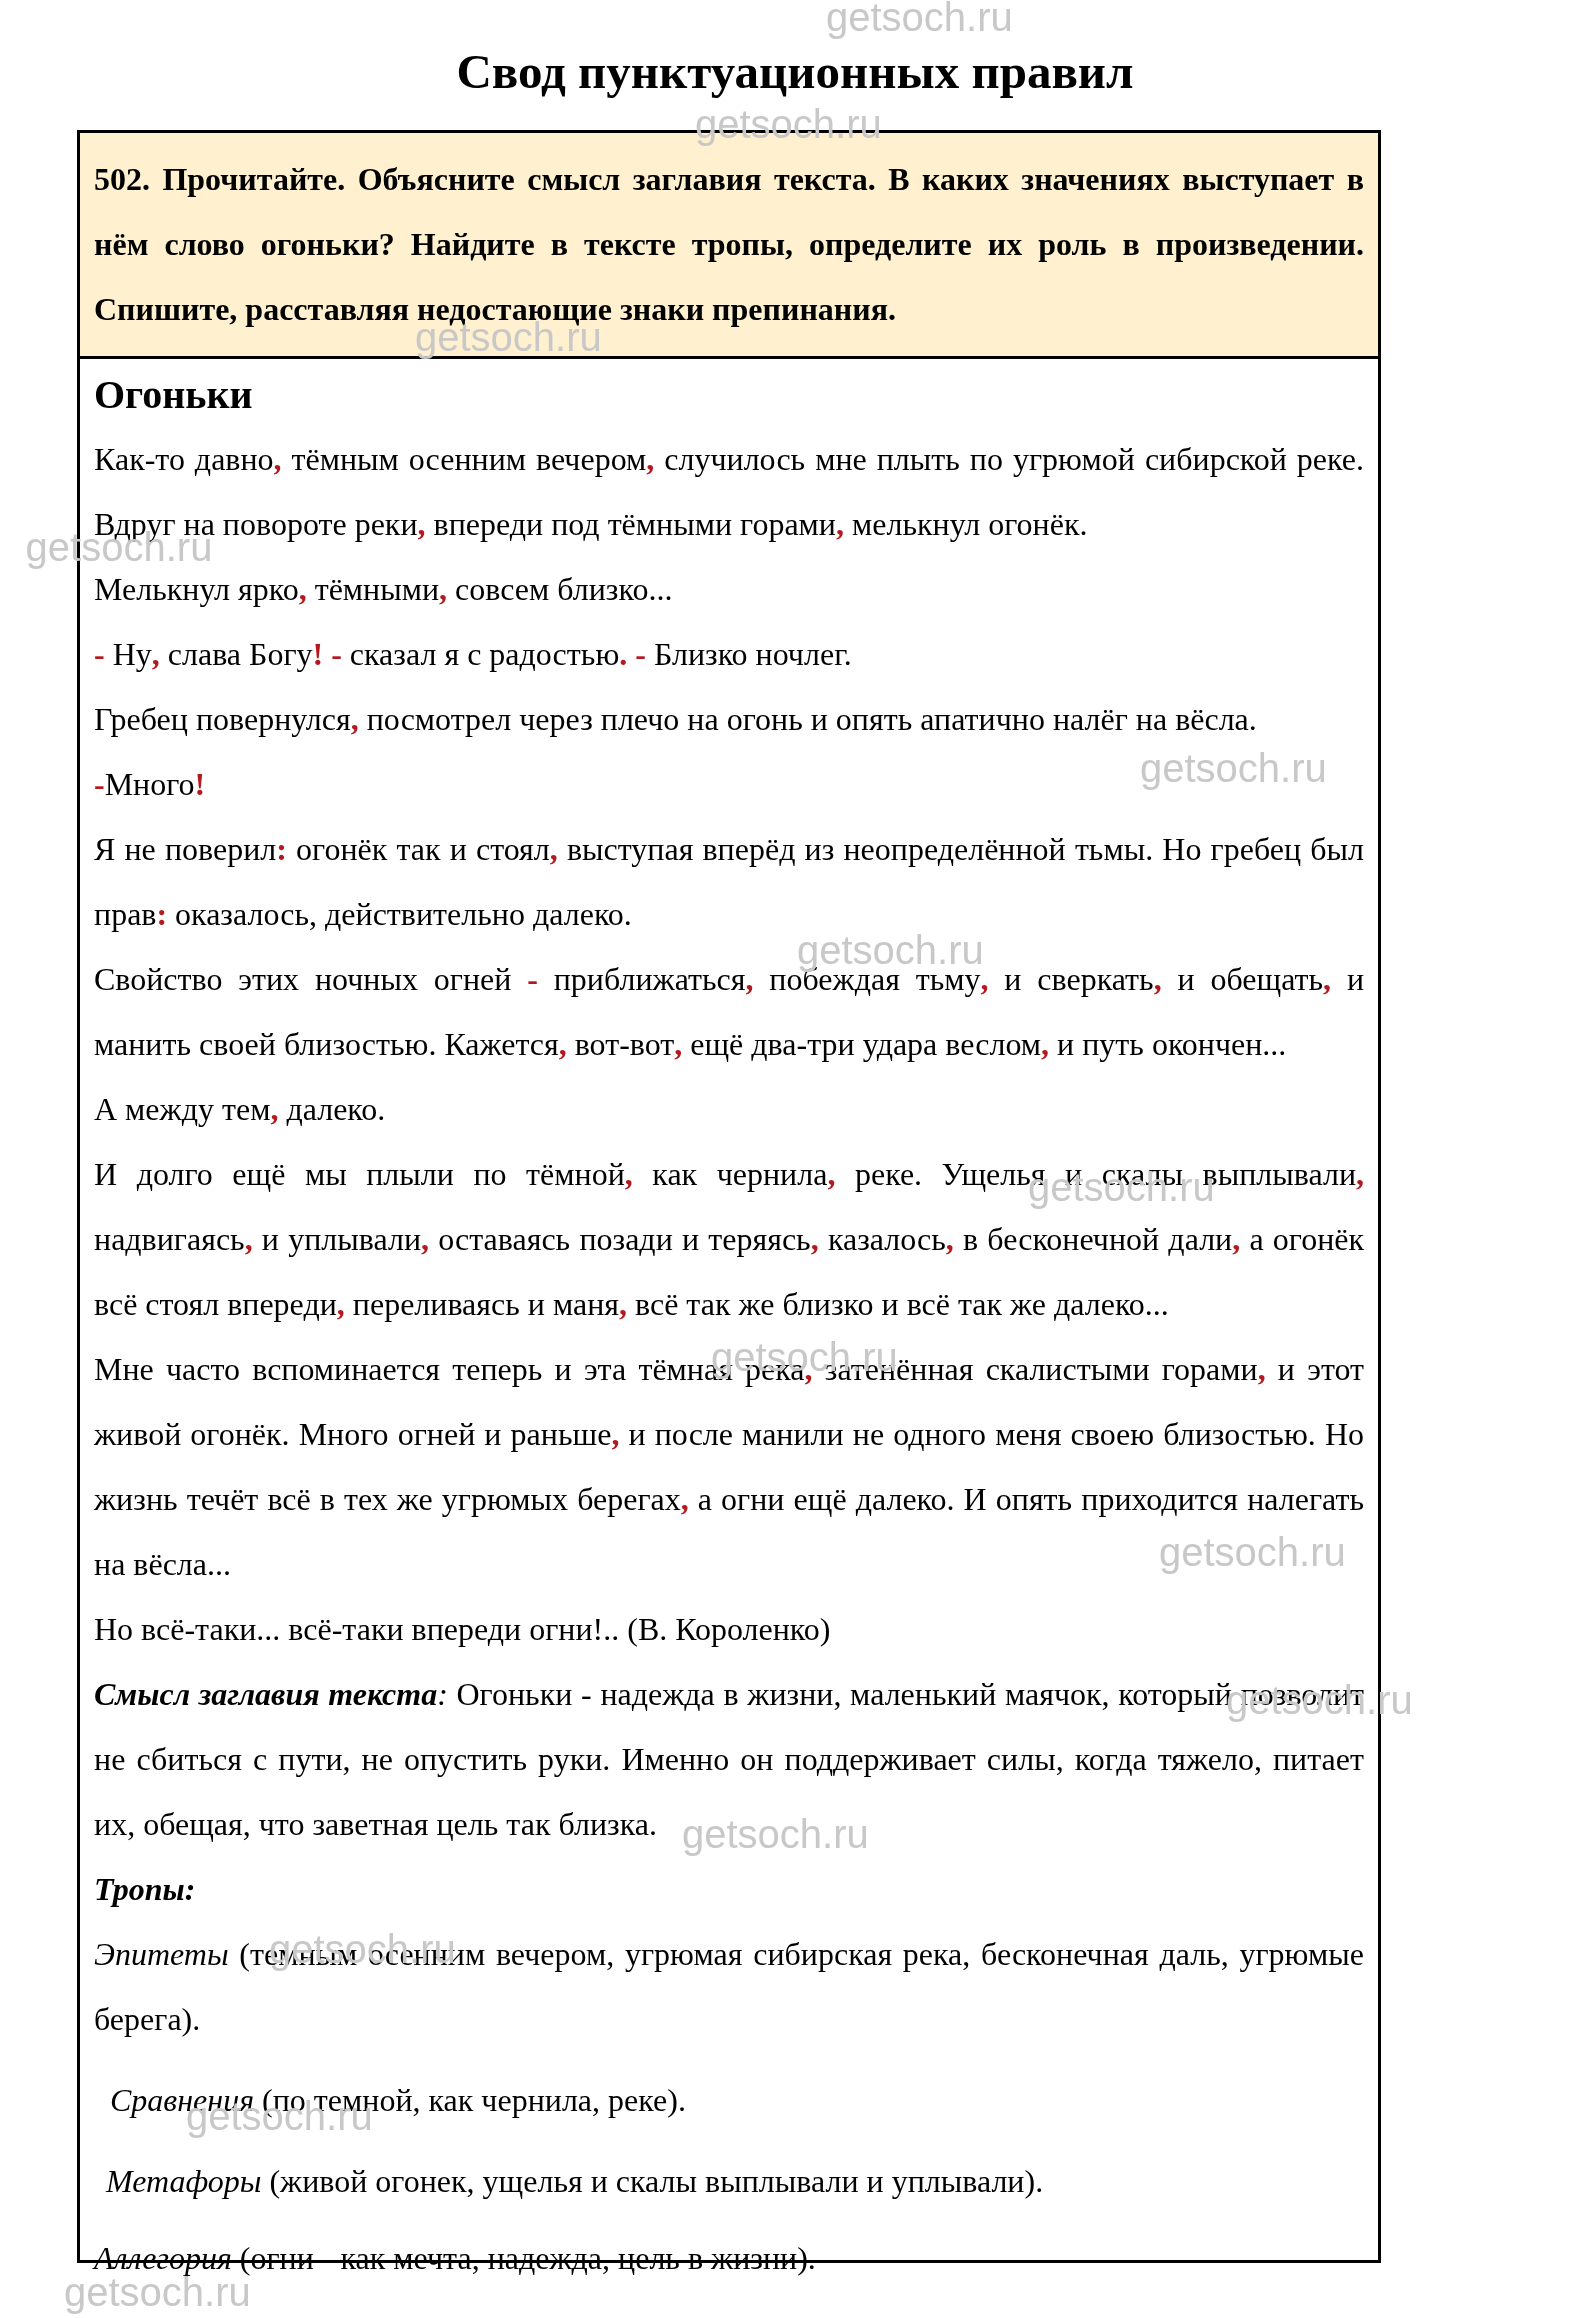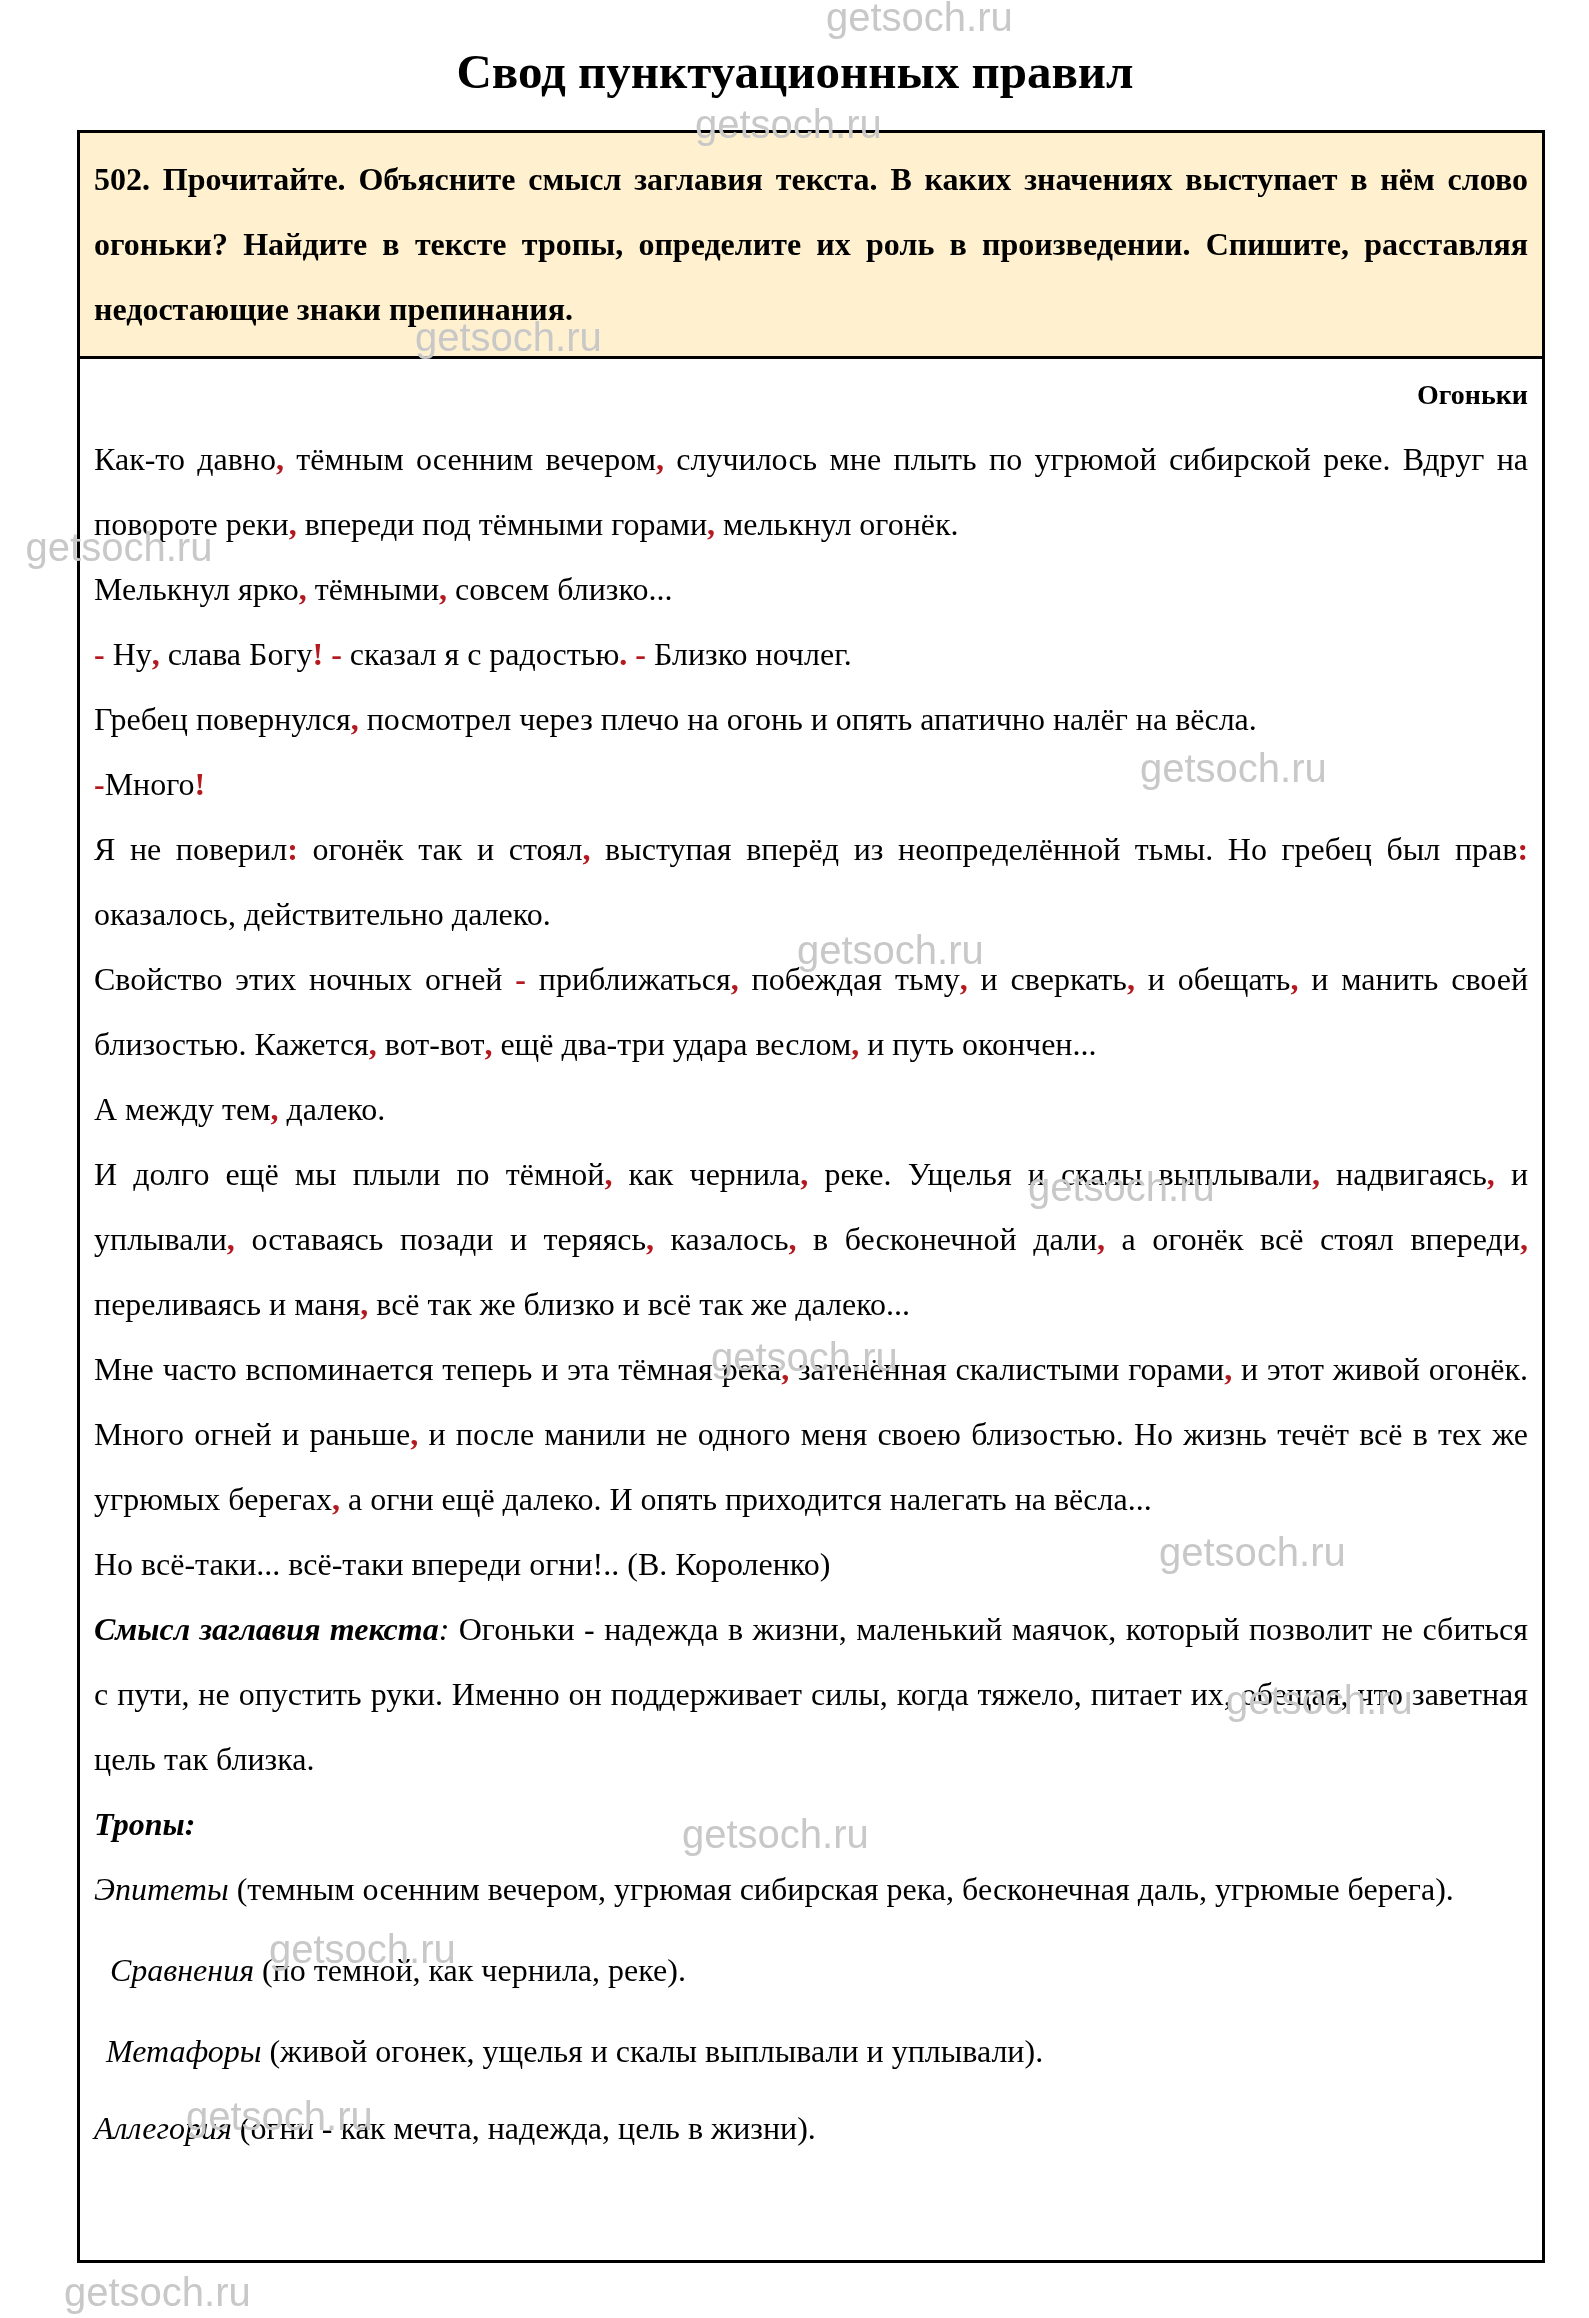--- a/index.html
+++ b/index.html
@@ -5,36 +5,36 @@
   html, body { margin: 0; padding: 0; background: #ffffff; }
   body {
     width: 1590px; height: 2319px; position: relative; overflow: hidden;
     font-family: "Liberation Serif", "DejaVu Serif", serif; color: #000;
   }
   .page-title {
     position: absolute; left: 0; right: 0; top: 40px;
     text-align: center; font-weight: bold; font-size: 49px; line-height: 64px;
   }
   .box {
-    position: absolute; left: 77px; top: 130px; width: 1468px; height: 2133px;
+    position: absolute; left: 77px; top: 130px; width: 1304px; height: 2133px;
     border: 3.2px solid #000; box-sizing: border-box;
   }
   .task {
     position: absolute; left: 0; top: 0; right: 0; height: 226px;
     background: #fff1cf; border-bottom: 3.2px solid #000; box-sizing: border-box;
     padding: 14px 14px 0 14px;
   }
   .task-text {
     font-weight: bold; font-size: 32px; line-height: 65px; text-align: justify;
   }
   .content {
     position: absolute; left: 0; right: 0; top: 226px; padding: 0 14px;
   }
   .story-title {
-    text-align: right; font-weight: bold; font-size: 28px; line-height: 64px;
+    text-align: left; font-weight: bold; font-size: 40px; line-height: 64px;
     margin-top: 3.8px;
   }
   .para {
     font-size: 32px; line-height: 65px; text-align: justify; margin: 0;
   }
   .red { color: #b3191f; font-weight: bold; }
   .ital { font-style: italic; }
   .bi { font-style: italic; font-weight: bold; }
   .answer-block { margin-top: 0; }
   .trope { font-size: 32px; line-height: 65px; text-align: justify; }

